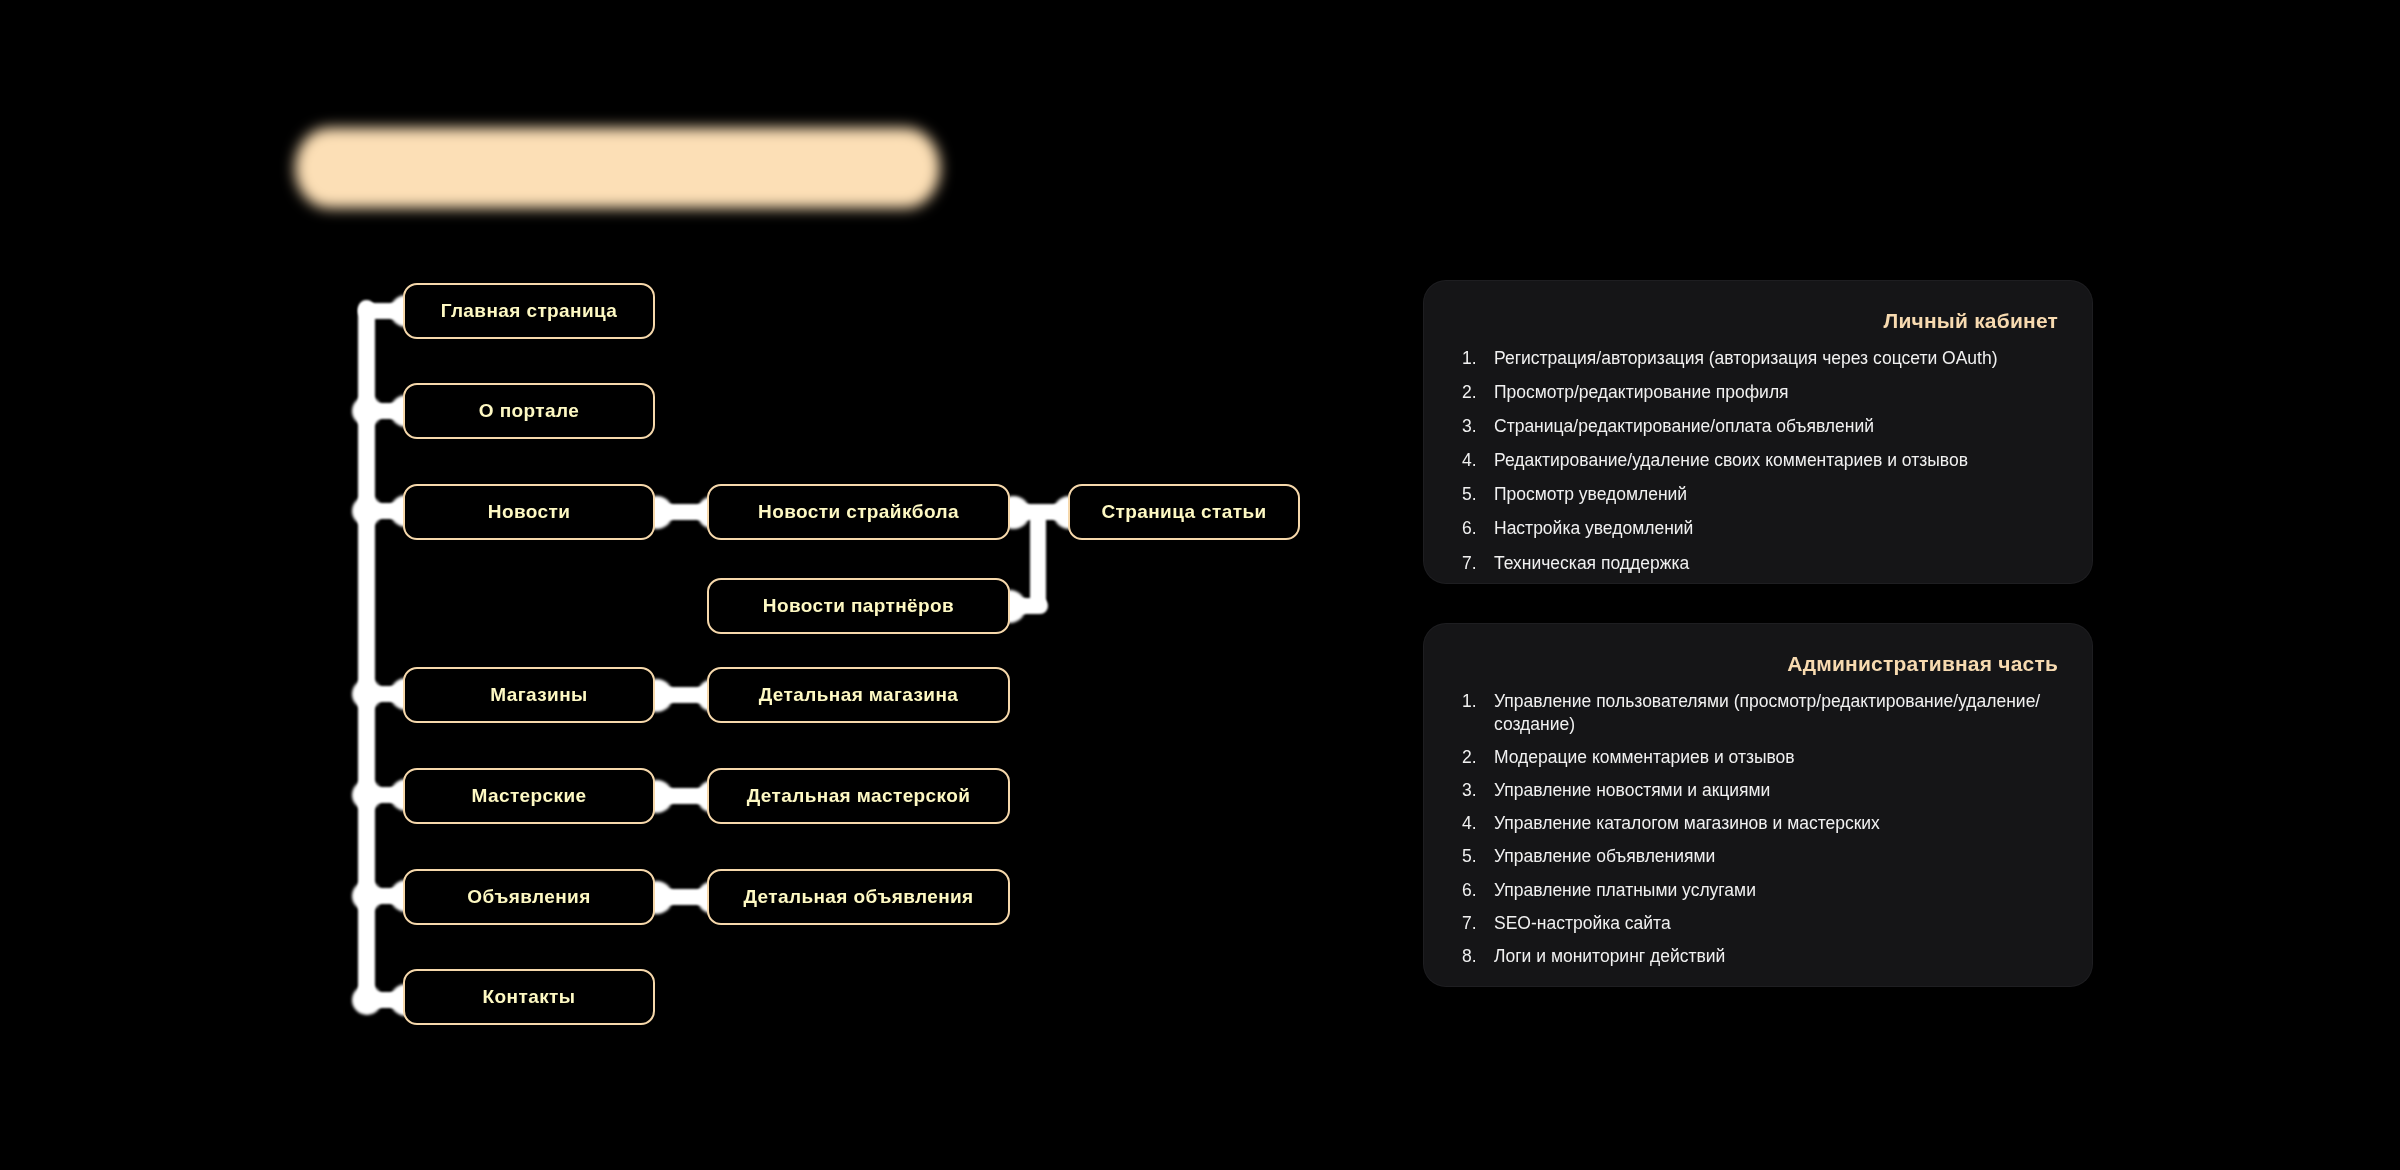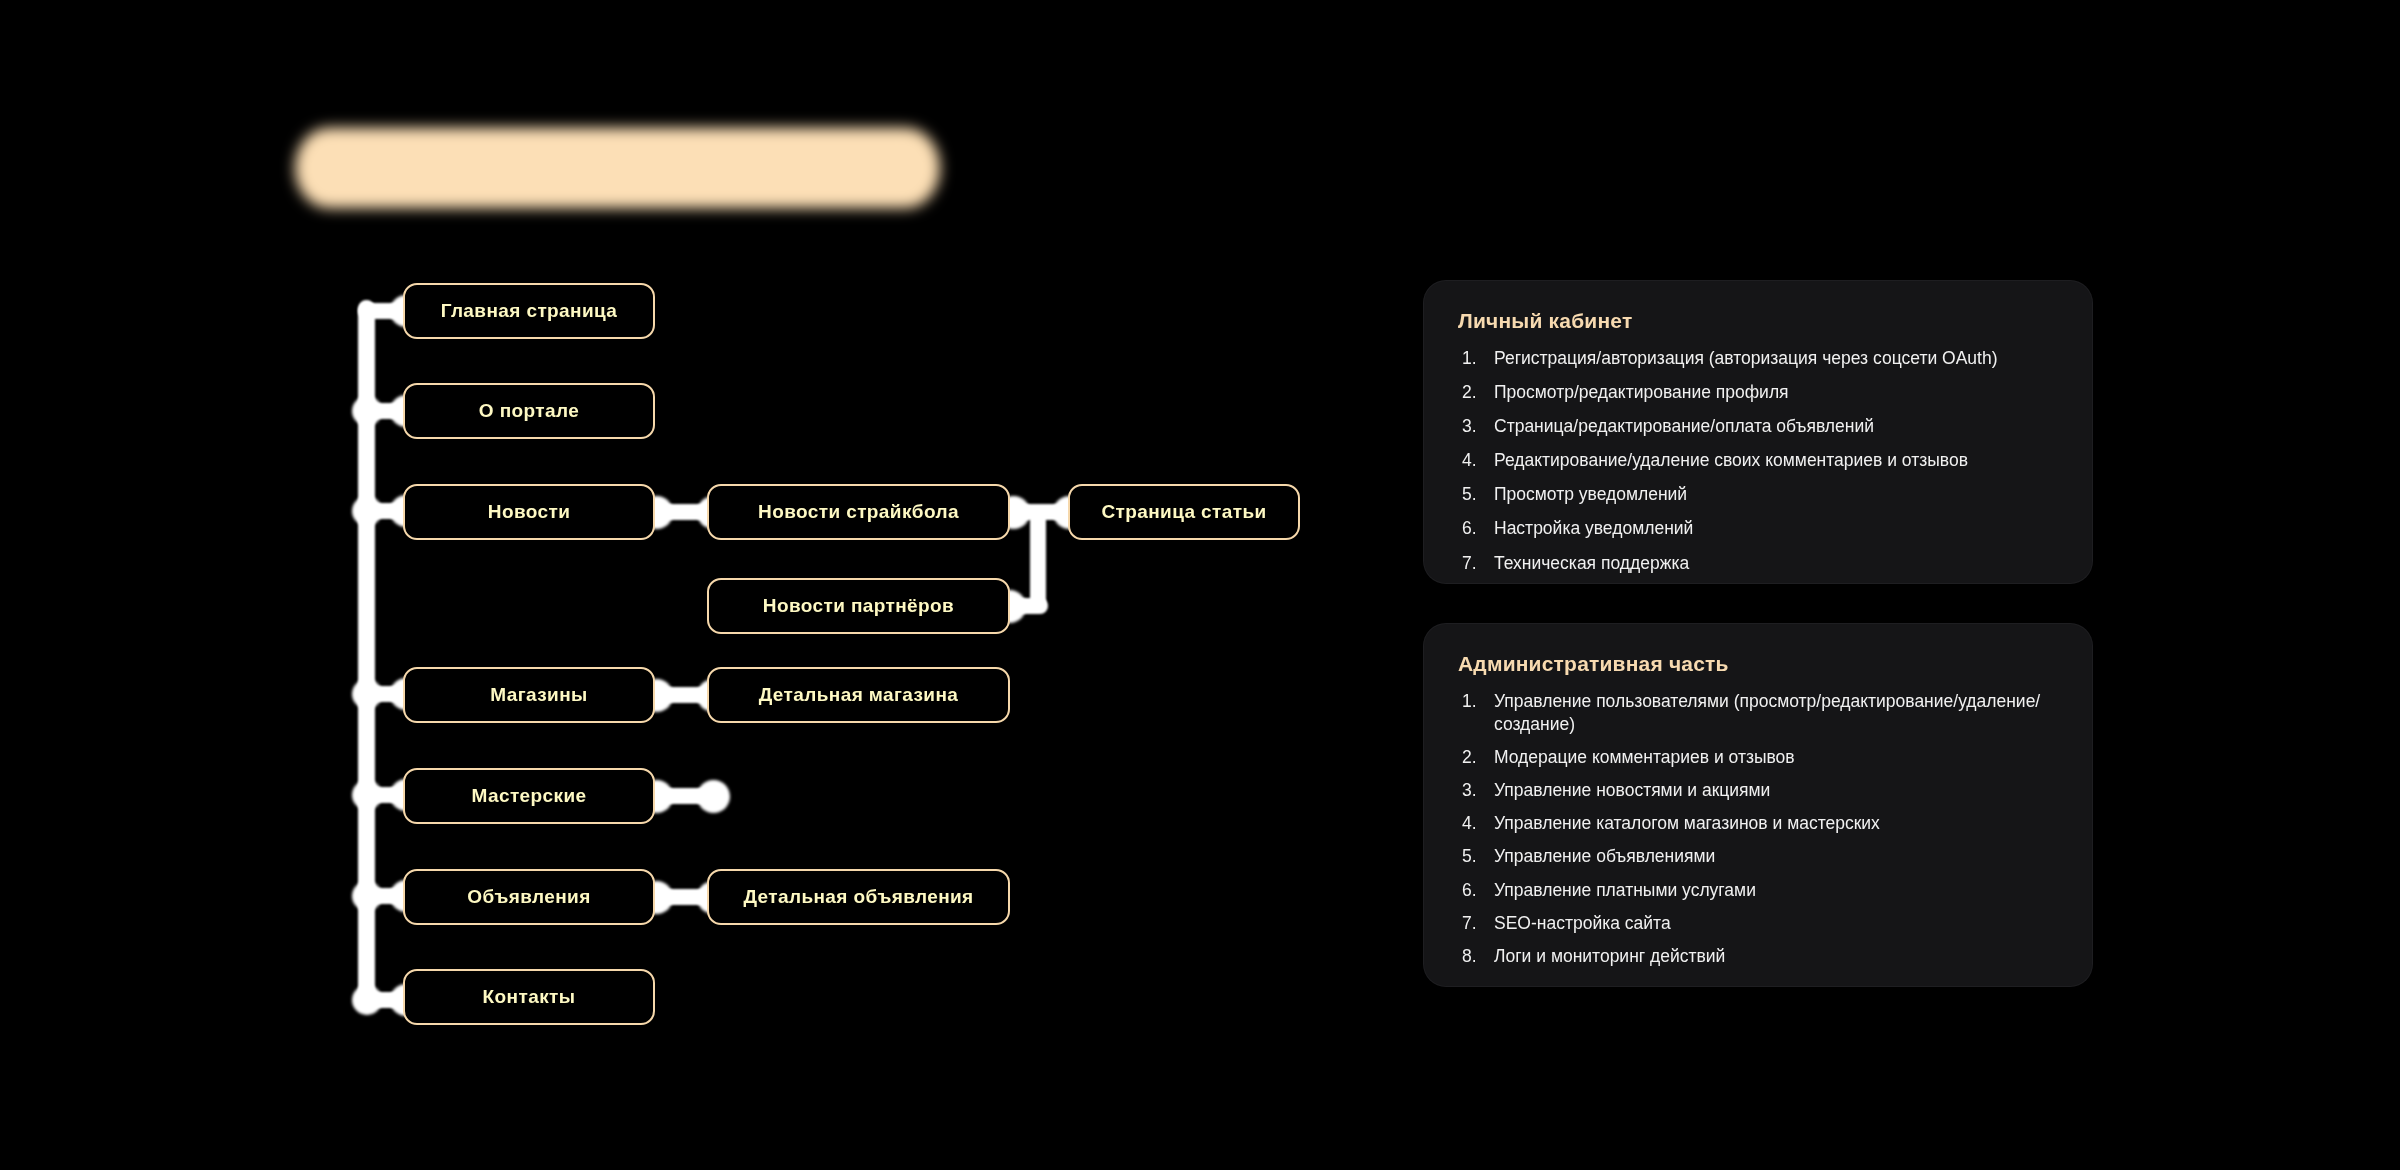--- a/index.html
+++ b/index.html
@@ -48,21 +48,21 @@
     box-sizing:border-box;
     background:#151517;
     border-radius:22px;
     box-shadow:0 0 0 1px #1e1e21;
     padding:18px 34px 22px 34px;
   }
   .panel-title{
     color:#f7dab0;
     font-weight:700;
     font-size:21px;
-    text-align:left;
+    text-align:right;
     margin:10px 0 14px 0;
     letter-spacing:.2px;
   }
   .panel ol{
     margin:0;padding:0 0 0 4px;
     list-style:none;
     counter-reset:li;
   }
   .panel ol li{
     counter-increment:li;
@@ -174,20 +174,23 @@
   </div>
 
   <div class="node lvl2" style="left:707px;top:578px;width:303px;height:56px;">
     <span>Новости партнёров</span>
   </div>
 
   <div class="node lvl2" style="left:707px;top:667px;width:303px;height:56px;">
     <span>Детальная магазина</span>
   </div>
 
+  <div class="node lvl2" style="left:707px;top:768px;width:303px;height:56px;">
+    <span>Детальная мастерской</span>
+  </div>
 
   <div class="node lvl2" style="left:707px;top:869px;width:303px;height:56px;">
     <span>Детальная объявления</span>
   </div>
 
   <div class="node lvl2" style="left:1068px;top:484px;width:232px;height:56px;">
     <span>Страница статьи</span>
   </div>
 
 </div>

